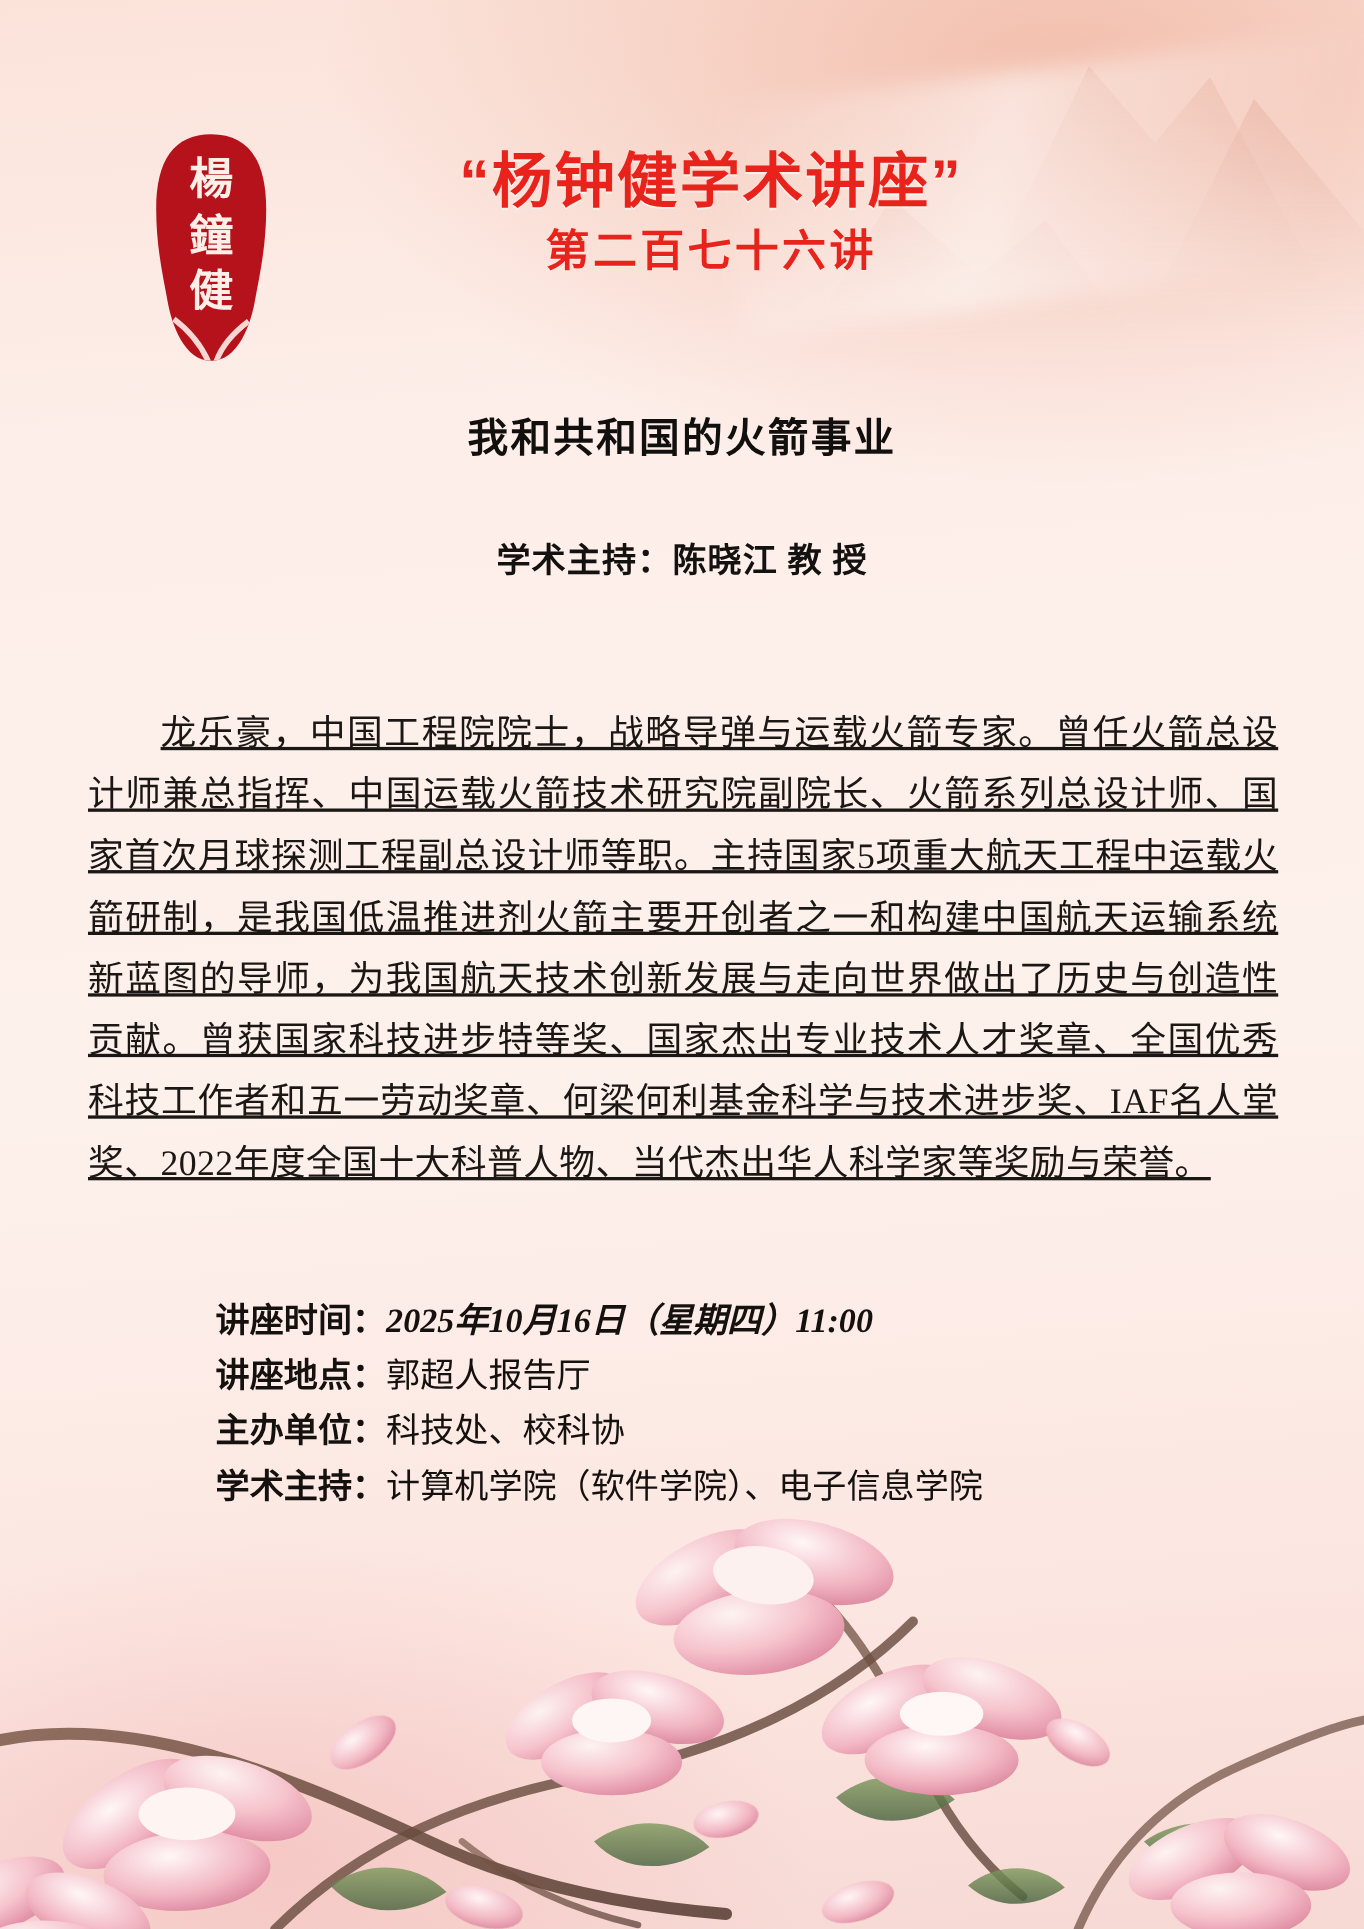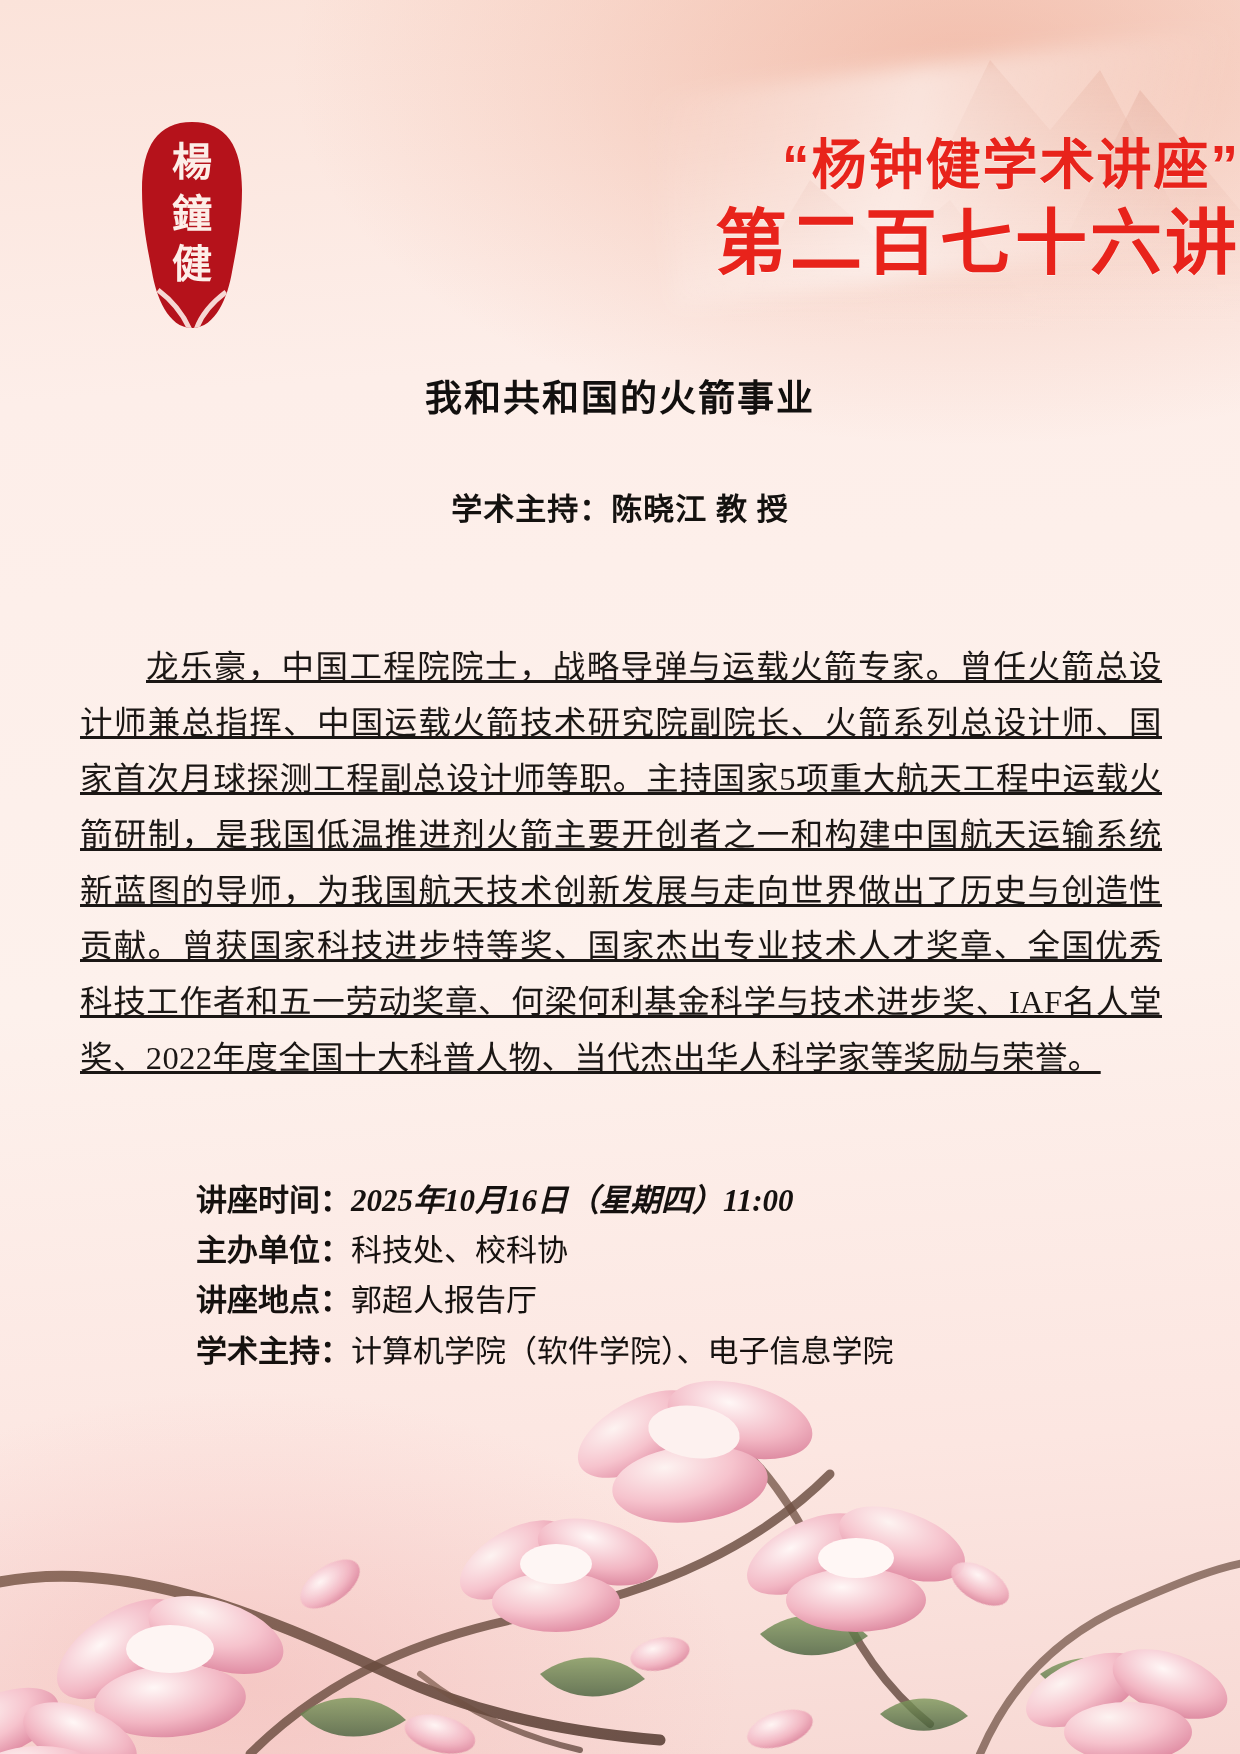--- a/index.html
+++ b/index.html
@@ -67,36 +67,36 @@
     height: 212px;
   }
   .seal svg { display:block; }
 
   
   .title-wrap {
     position: absolute;
     left: 0;
     right: 0;
     top: 132px;
-    text-align: right;
+    text-align: center;
     padding-left: 53px;
   }
   .title-line1 {
     font-family: "Liberation Sans", "DejaVu Sans", sans-serif;
     font-weight: bold;
     font-size: 55px;
     letter-spacing: 2px;
     color: #e8231b;
     text-shadow: 0 1px 0 rgba(255,255,255,0.55);
     line-height: 1.22;
   }
   .title-line2 {
-    font-family: Liberation Mono, monospace;
-    font-weight: bold;
-    font-size: 72px;
+    font-family: Liberation Serif, serif;
+    font-weight: bold;
+    font-size: 40px;
     letter-spacing: 3px;
     color: #e8231b;
     text-shadow: 0 1px 0 rgba(255,255,255,0.55);
     line-height: 1.3;
     margin-top: 4px;
   }
 
   .lecture-title {
     position: absolute;
     left: 0;
@@ -230,24 +230,24 @@
     </div>
   </div>
 
   <div class="bio">龙乐豪，中国工程院院士，战略导弹与运载火箭专家。曾任火箭总设计师兼总指挥、中国运载火箭技术研究院副院长、火箭系列总设计师、国家首次月球探测工程副总设计师等职。主持国家5项重大航天工程中运载火箭研制，是我国低温推进剂火箭主要开创者之一和构建中国航天运输系统新蓝图的导师，为我国航天技术创新发展与走向世界做出了历史与创造性贡献。曾获国家科技进步特等奖、国家杰出专业技术人才奖章、全国优秀科技工作者和五一劳动奖章、何梁何利基金科学与技术进步奖、IAF名人堂奖、2022年度全国十大科普人物、当代杰出华人科学家等奖励与荣誉。</div>
 
   <div class="info">
     <div class="info-row">
       <span class="info-label">讲座时间：</span><span class="info-value bold">2025年10月16日（星期四）11:00</span>
     </div>
     <div class="info-row">
+      <span class="info-label">讲座地点：</span><span class="info-value">郭超人报告厅</span>
+    </div>
+    <div class="info-row">
       <span class="info-label">主办单位：</span><span class="info-value">科技处、校科协</span>
-    </div>
-    <div class="info-row">
-      <span class="info-label">讲座地点：</span><span class="info-value">郭超人报告厅</span>
     </div>
     <div class="info-row">
       <span class="info-label">学术主持：</span><span class="info-value">计算机学院（软件学院）、电子信息学院</span>
     </div>
   </div>
 
   <svg class="flowers" viewBox="0 0 1240 640" preserveAspectRatio="none">
     <defs>
       <radialGradient id="pet" cx="35%" cy="25%" r="80%">
         <stop offset="0%" stop-color="#fdf3f1"></stop>

